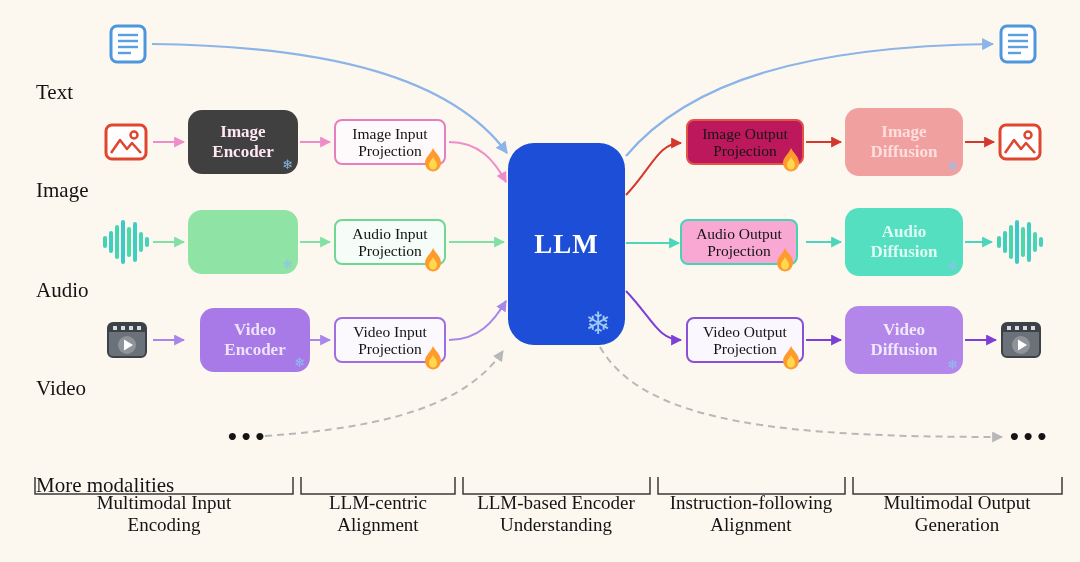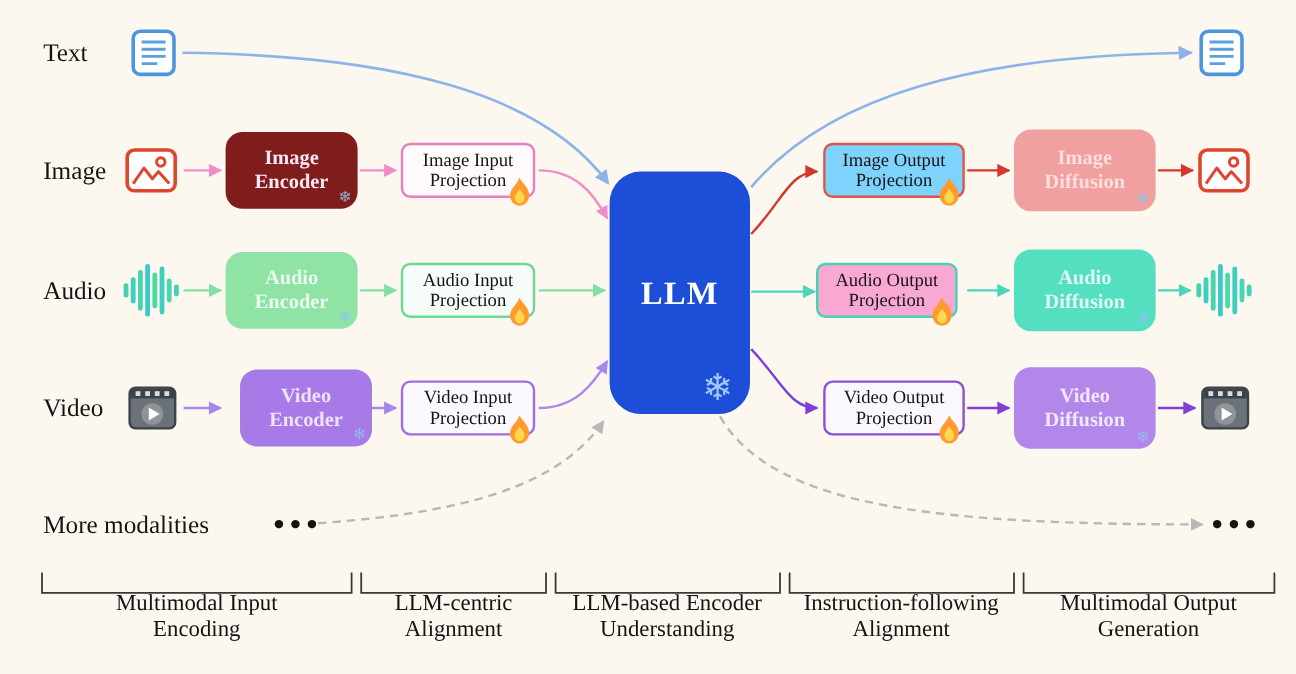--- a/index.html
+++ b/index.html
@@ -1,21 +1,21 @@
 <!DOCTYPE html>
 <html><head>
 <meta charset="utf-8">
 <style>
   html,body{margin:0;padding:0;}
   .canvas{
     position:relative;width:1080px;height:562px;background:#fcf8ef;
     font-family:"Liberation Serif","DejaVu Serif",serif;overflow:hidden;
   }
   .arrows{position:absolute;left:0;top:0;z-index:1;}
-  .mod-label{position:absolute;z-index:2;font-size:21px;line-height:26px;color:#141414;}
+  .mod-label{position:absolute;z-index:2;font-size:21px;line-height:26px;color:#141414;margin-top:48px;}
   .icon{position:absolute;z-index:2;}
   .box{position:absolute;z-index:2;display:flex;align-items:center;justify-content:center;
        text-align:center;box-sizing:border-box;}
   .box-text{padding:0 4px;display:block;}
   .enc{width:110px;height:64px;border-radius:14px;font-weight:bold;font-size:17px;line-height:1.2;}
   .proj{width:112px;height:46px;background:#fdfcfa;border:2px solid;border-radius:8px;
         font-size:15.5px;line-height:1.12;color:#141414;}
   .oproj{width:118px;}
   .diff{width:118px;height:68px;border-radius:14px;font-weight:bold;font-size:17px;line-height:1.2;}
   .llm{
@@ -143,26 +143,25 @@
       <rect x="4" y="5" width="36" height="8" fill="#3d4248"></rect>
       <rect x="8" y="7" width="4" height="4" fill="#d8dbe0"></rect>
       <rect x="16" y="7" width="4" height="4" fill="#d8dbe0"></rect>
       <rect x="24" y="7" width="4" height="4" fill="#d8dbe0"></rect>
       <rect x="32" y="7" width="4" height="4" fill="#d8dbe0"></rect>
       <circle cx="22" cy="26" r="9" fill="#ffffff" opacity="0.25"></circle>
       <path d="M19,20.5 L28,26 L19,31.5 Z" fill="#ffffff"></path>
     </svg>
   </div>
 
-  <div class="box enc" style="left:188px;top:110px;background:#7f1d1d;color:#ffe8f4;">
+  <div class="box enc" style="left:188px;top:110px;background:#404040;color:#ffe8f4;">
     <span class="box-text">Image Encoder</span>
     <span class="mini-snow">❄</span>
   </div>
   <div class="box enc" style="left:188px;top:210px;background:#8fe3a4;color:#eafcf0;">
-    <span class="box-text">Audio Encoder</span>
     <span class="mini-snow">❄</span>
   </div>
   <div class="box enc" style="left:200px;top:308px;background:#a87ae8;color:#eee2fc;">
     <span class="box-text">Video Encoder</span>
     <span class="mini-snow">❄</span>
   </div>
 
   <div class="box proj" style="left:334px;top:119px;border-color:#e47fc0;background:#fefafc;">
     <span class="box-text">Image Input Projection</span>
     <span class="fire">
@@ -189,21 +188,21 @@
           <path d="M11,10 C12,13 15,14 15,18 A4,4.5 0 1 1 7,18 C7,14.5 10,13 11,10 Z" fill="#ffd84d"></path>
         </svg>
     </span>
   </div>
 
   <div class="llm">
     <span>LLM</span>
     <span class="big-snow">❄</span>
   </div>
 
-  <div class="box proj oproj" style="left:686px;top:119px;border-color:#e25348;background:#7dd3fc;">
+  <div class="box proj oproj" style="left:686px;top:119px;border-color:#e25348;background:#be185d;">
     <span class="box-text">Image Output Projection</span>
     <span class="fire">
       <svg width="22" height="26" viewBox="0 0 22 26">
           <path d="M11,1 C13,6 19,9 19,16 A8,8.5 0 1 1 3,16 C3,10 9,7 11,1 Z" fill="#ff9a2e"></path>
           <path d="M11,10 C12,13 15,14 15,18 A4,4.5 0 1 1 7,18 C7,14.5 10,13 11,10 Z" fill="#ffd84d"></path>
         </svg>
     </span>
   </div>
   <div class="box proj oproj" style="left:664px;top:219px;border-color:#47d2b3;background:#f9a8d4;margin-left:16px;">
     <span class="box-text">Audio Output Projection</span>

